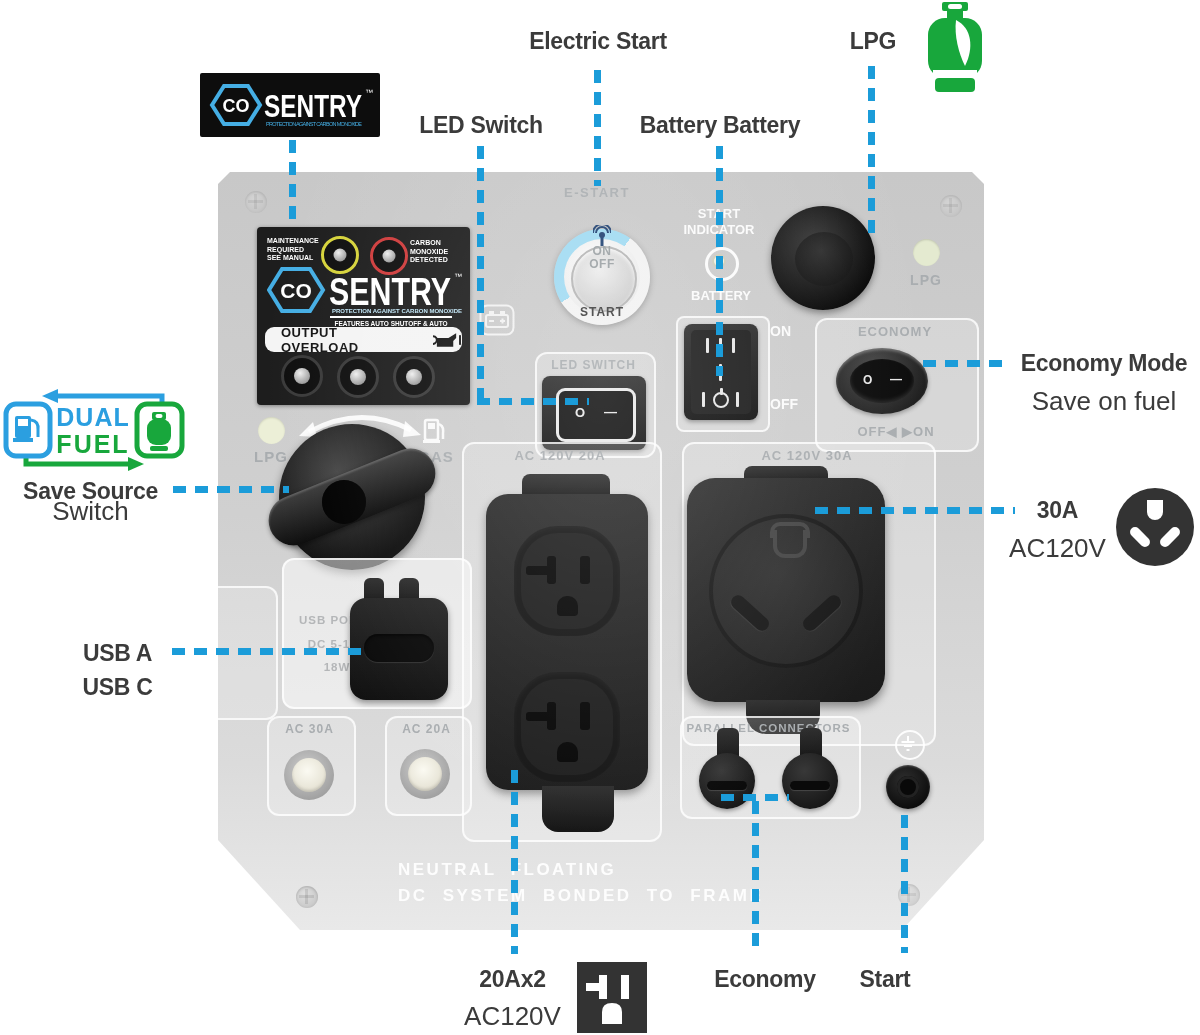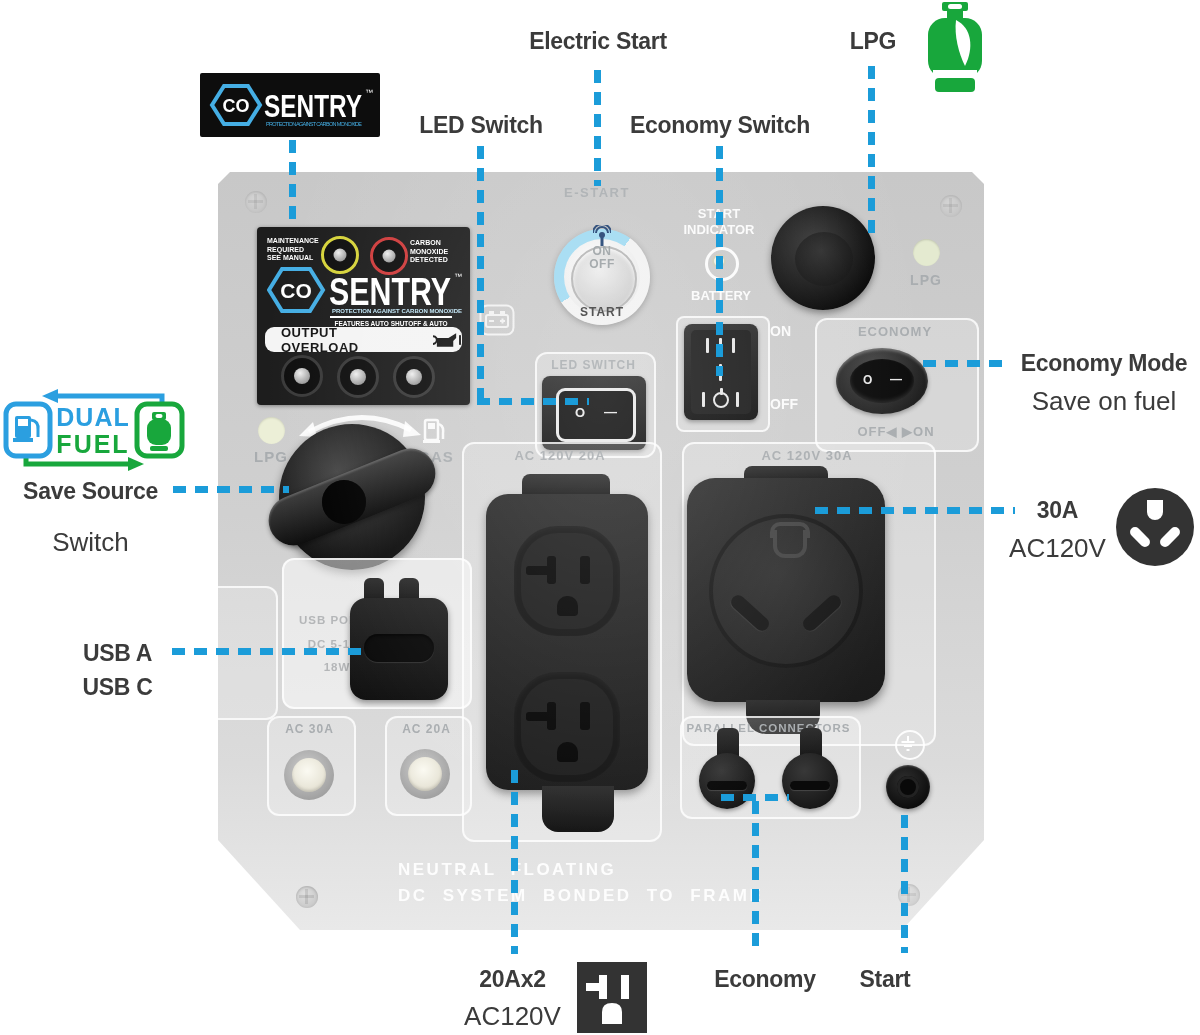--- a/index.html
+++ b/index.html
@@ -370,28 +370,28 @@
   <svg style="position:absolute;left:577px;top:962px" width="70" height="71" viewBox="0 0 70 71">
     <rect x="0" y="0" width="70" height="71" fill="#333"></rect>
     <rect x="9" y="21" width="17" height="8" fill="#fff"></rect>
     <rect x="22" y="13" width="8" height="24" fill="#fff"></rect>
     <rect x="44" y="13" width="8" height="24" fill="#fff"></rect>
     <path d="M25,62 V50 Q25,41 35,41 Q45,41 45,50 V62 Z" fill="#fff"></path>
   </svg>
 
   <div class="lbl" style="left:500px;top:28px;width:196px">Electric Start</div>
   <div class="lbl" style="left:395px;top:112px;width:172px">LED Switch</div>
-  <div class="lbl" style="left:622px;top:112px;width:196px">Economy Switch</div>
+  <div class="lbl" style="left:622px;top:112px;width:196px">Battery Battery</div>
   <div class="lbl" style="left:838px;top:28px;width:70px">LPG</div>
   <div class="lbl" style="left:1008px;top:350px;width:192px">Economy Mode</div>
   <div class="lbl sub" style="left:1008px;top:386px;width:192px">Save on fuel</div>
   <div class="lbl" style="left:1010px;top:497px;width:95px">30A</div>
   <div class="lbl sub" style="left:995px;top:533px;width:125px">AC120V</div>
   <div class="lbl" style="left:8px;top:478px;width:165px">Save Source</div>
-  <div class="lbl sub" style="left:8px;top:527px;width:165px">Switch</div>
+  <div class="lbl sub" style="left:8px;top:496px;width:165px">Switch</div>
   <div class="lbl" style="left:45px;top:640px;width:145px">USB A</div>
   <div class="lbl" style="left:45px;top:674px;width:145px">USB C</div>
   <div class="lbl" style="left:455px;top:966px;width:115px">20Ax2</div>
   <div class="lbl sub" style="left:450px;top:1001px;width:125px">AC120V</div>
   <div class="lbl" style="left:705px;top:966px;width:120px">Economy</div>
   <div class="lbl" style="left:825px;top:966px;width:120px">Start</div>
 
   <div class="dash-v" style="left:289px;top:140px;height:86px"></div>
   <div class="dash-v" style="left:594px;top:70px;height:116px"></div>
   <div class="dash-v" style="left:477px;top:146px;height:256px"></div>

